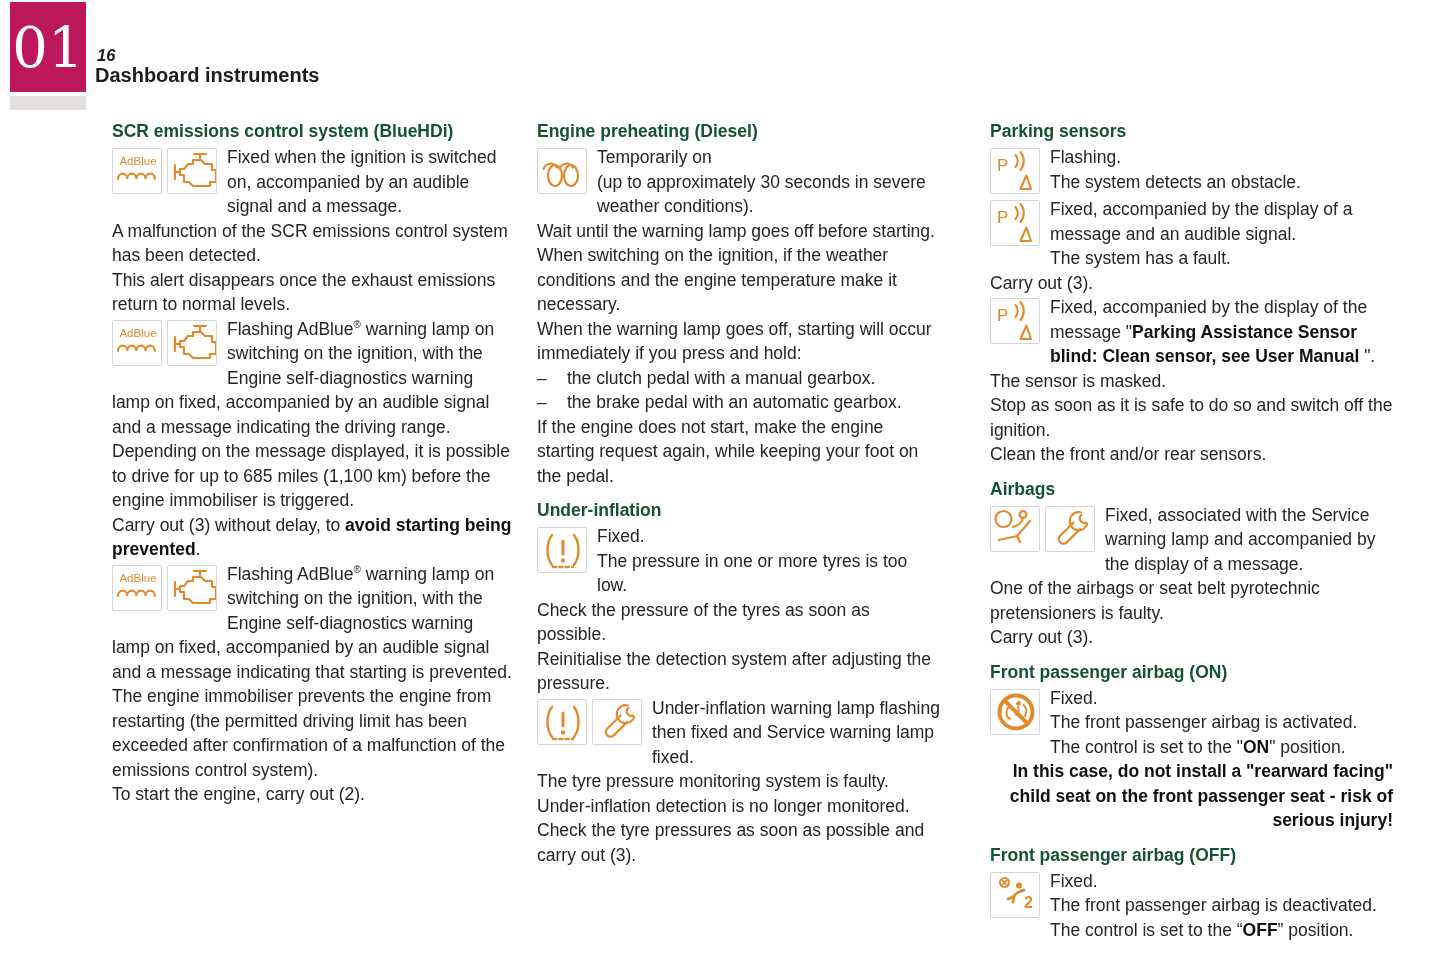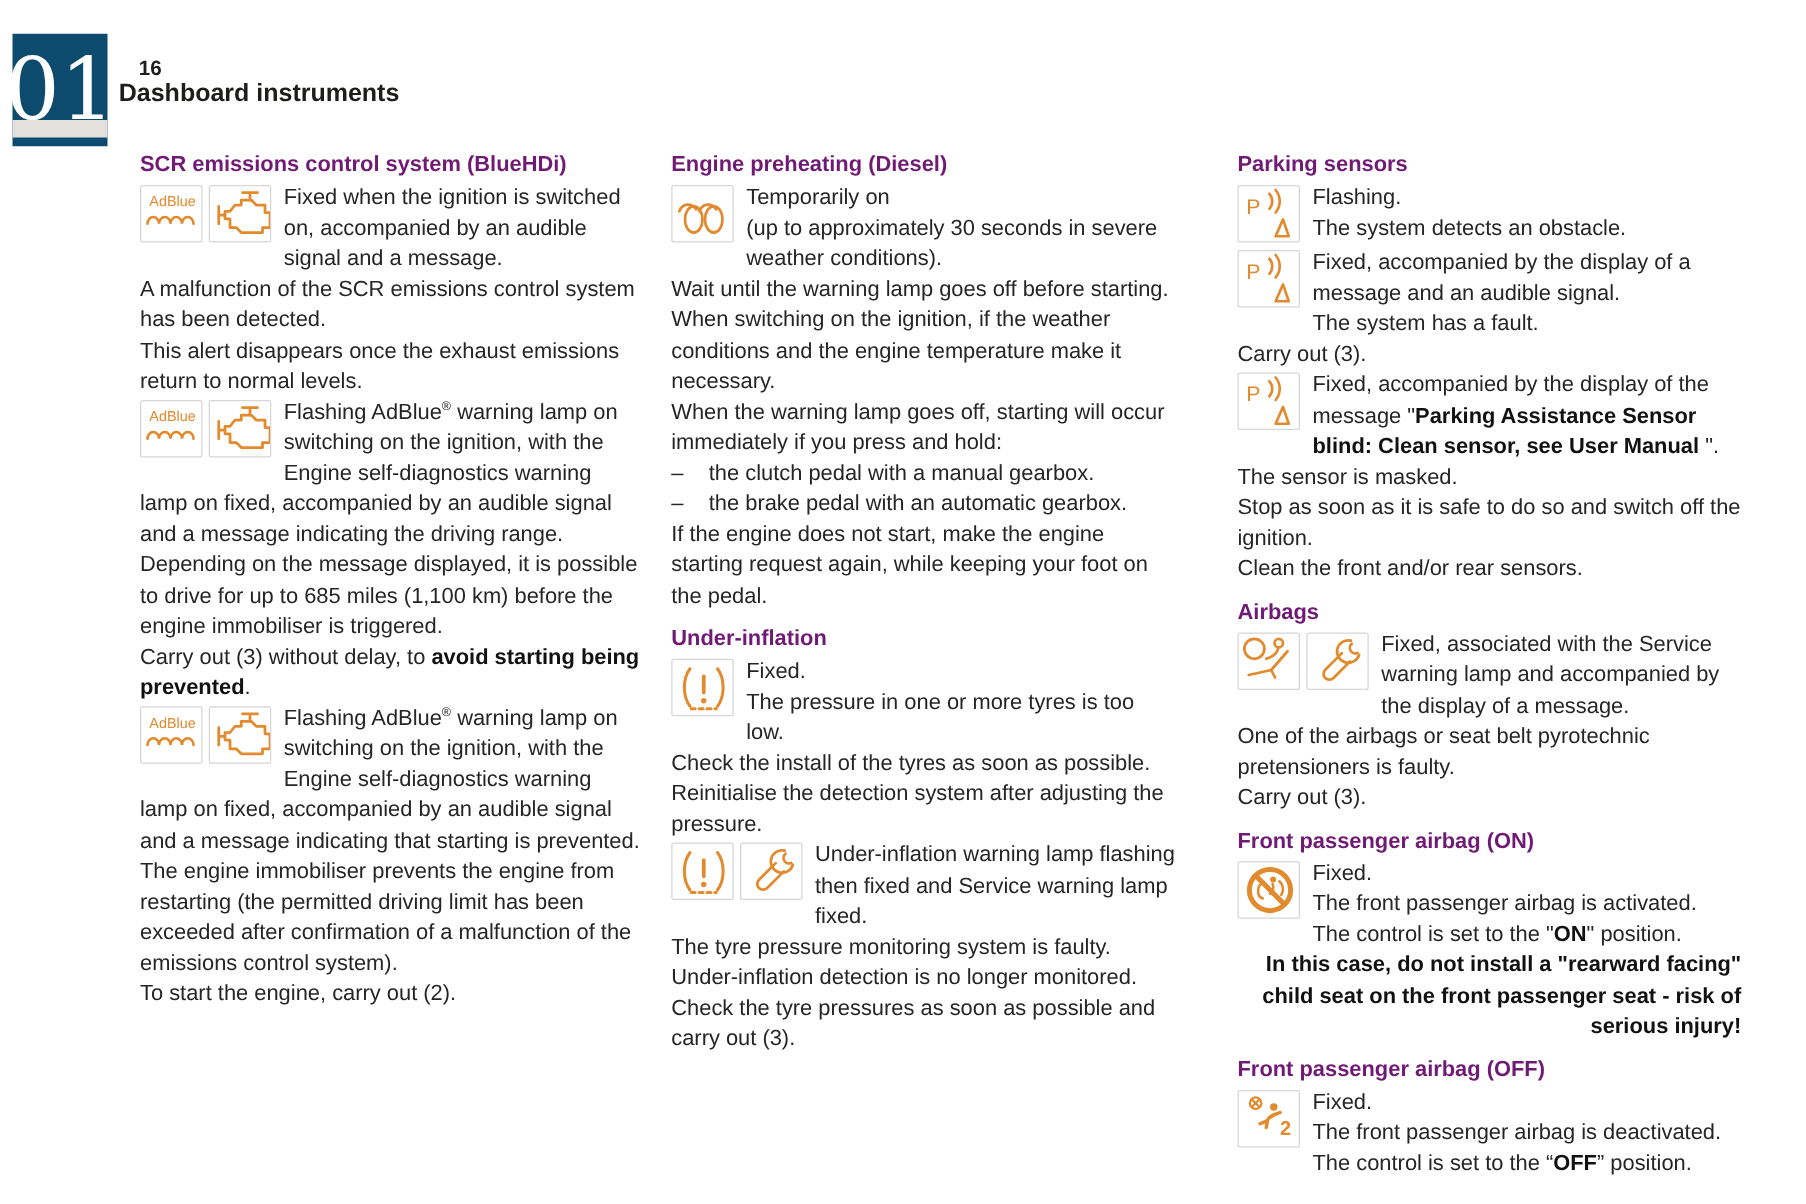--- a/index.html
+++ b/index.html
@@ -2,33 +2,33 @@
 <html><head>
 <meta charset="utf-8">
 <style>
   html,body{margin:0;padding:0;}
   body{
     width:1445px;height:963px;position:relative;background:#ffffff;overflow:hidden;
     font-family:"Liberation Sans", sans-serif;color:#222222;
   }
   
   .chapter-box{
-    position:absolute;left:10px;top:2px;width:76px;height:90px;background:#0c4a6e;
+    position:absolute;left:10px;top:2px;width:76px;height:90px;background:#be185d;
     display:flex;align-items:center;justify-content:center;
-    font-family:"DejaVu Serif", serif;font-size:69px;color:#ffffff;font-weight:400;margin-top:25px;
+    font-family:"DejaVu Serif", serif;font-size:56px;color:#ffffff;font-weight:400;
   }
   .chapter-tab{position:absolute;left:10px;top:96px;width:76px;height:14px;background:#E4E1DD;}
-  .page-num{position:absolute;left:111px;top:46px;font-size:16.5px;font-weight:bold;color:#1d1d1b;}
+  .page-num{position:absolute;left:97px;top:46px;font-size:16.5px;font-weight:bold;color:#1d1d1b;font-style:italic;}
   .page-title{position:absolute;left:95px;top:64px;font-size:20px;color:#1d1d1b;font-weight:bold;}
   
   .col{position:absolute;top:119px;width:403px;font-size:17.5px;line-height:24.5px;color:#252525;}
   #col1{left:112px;}
   #col2{left:537px;}
   #col3{left:962px;margin-left:28px;}
-  h3{font-size:17.5px;line-height:24px;margin:10px 0 2px 0;color:#701a75;}
+  h3{font-size:17.5px;line-height:24px;margin:10px 0 2px 0;color:#14532d;}
   .col > h3:first-child{margin-top:0;}
   p{margin:0;}
   b{color:#111;}
   .boldp{font-weight:bold;color:#111;text-align:right;}
   .blk{clear:left;}
   .icons{float:left;display:flex;gap:5px;margin:3px 10px 3px 0;}
   .ic{
     width:50px;height:46px;border:1px solid #d6d6d6;background:#fff;border-radius:2px;
     display:flex;align-items:center;justify-content:center;box-sizing:border-box;
     color:#E28A2E;
@@ -197,21 +197,21 @@
   <div class="blk">
     <span class="icons">
       <span class="ic">
           <svg width="50" height="46">
             <use href="#i-tpms"></use>
           </svg>
         </span>
     </span>
     <span><span>Fixed.</span><br><span>The pressure in one or more tyres is too low.</span></span>
   </div>
-  <p>Check the install of the tyres as soon as possible.</p>
+  <p>Check the pressure of the tyres as soon as possible.</p>
   <p>Reinitialise the detection system after adjusting the pressure.</p>
 
   <div class="blk">
     <span class="icons">
       <span class="ic">
           <svg width="50" height="46">
             <use href="#i-tpms"></use>
           </svg>
         </span>
       <span class="ic">

